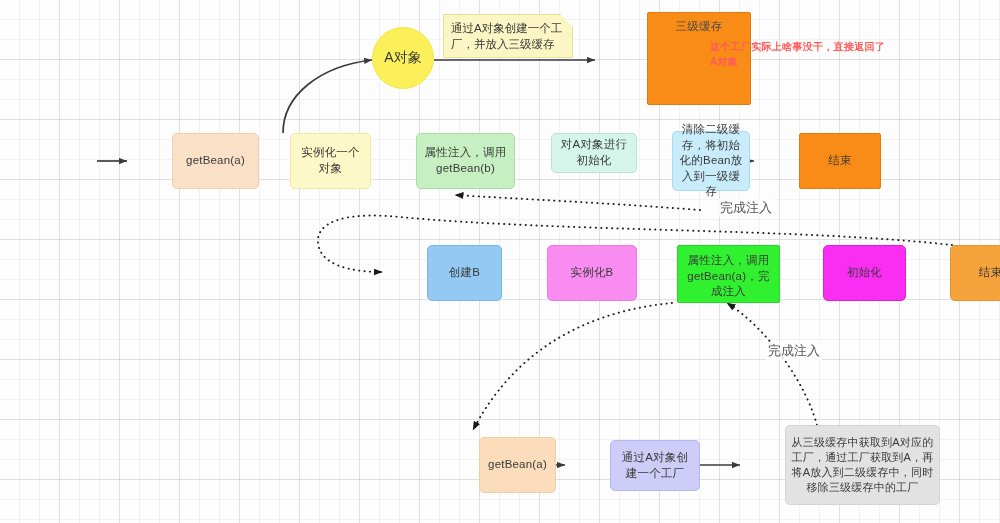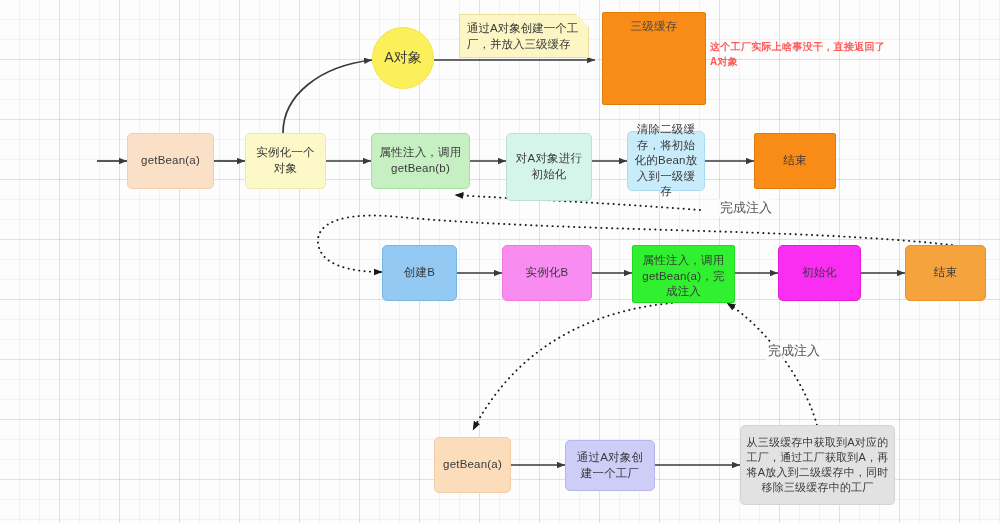--- a/index.html
+++ b/index.html
@@ -28,20 +28,21 @@
     display: flex;
     align-items: center;
     justify-content: center;
     text-align: center;
     font-size: 11.5px;
     line-height: 1.35;
     color: #3a3a3a;
     border-radius: 5px;
     padding: 2px 5px;
     letter-spacing: 0.2px;
+    margin-left: 45px;
   }
   .node.hard { border-radius: 2px; }
   .circle-node {
     position: absolute;
     box-sizing: border-box;
     display: flex;
     align-items: center;
     justify-content: center;
     text-align: center;
     font-size: 14px;
@@ -69,21 +70,20 @@
     left: 0;
   }
   .note {
     position: absolute;
     box-sizing: border-box;
     font-size: 11.5px;
     line-height: 1.4;
     color: #3a3a3a;
     padding: 5px 7px 4px 7px;
     text-align: left;
-    margin-left: 16px;
   }
   .annot-red {
     position: absolute;
     font-size: 10px;
     font-weight: bold;
     color: #ff5a5a;
     line-height: 1.45;
     letter-spacing: 0.3px;
   }
   .edge-label {
@@ -151,21 +151,21 @@
   </div>
 
   <div class="node" style="left:245px; top:133px; width:81px; height:56px; background:#fcf8c8; border:1px solid #efe9a8;">
     <span>实例化一个对象</span>
   </div>
 
   <div class="node" style="left:371px; top:133px; width:99px; height:56px; background:#c6f0c2; border:1px solid #a8dea4;">
     <span>属性注入，调用getBean(b)</span>
   </div>
 
-  <div class="node" style="left:506px; top:133px; width:86px; height:68px; background:#d6f5ea; border:1px solid #b8e2d6;">
+  <div class="node" style="left:506px; top:133px; width:86px; height:40px; background:#d6f5ea; border:1px solid #b8e2d6;">
     <span>对A对象进行初始化</span>
   </div>
 
   <div class="node" style="left:627px; top:131px; width:78px; height:60px; background:#c9ecfb; border:1px solid #a9dcf2;">
     <span>清除二级缓存，将初始化的Bean放入到一级缓存</span>
   </div>
 
   <div class="node hard" style="left:754px; top:133px; width:82px; height:56px; background:#f98c16; border:1px solid #e07b0c;">
     <span>结束</span>
   </div>

